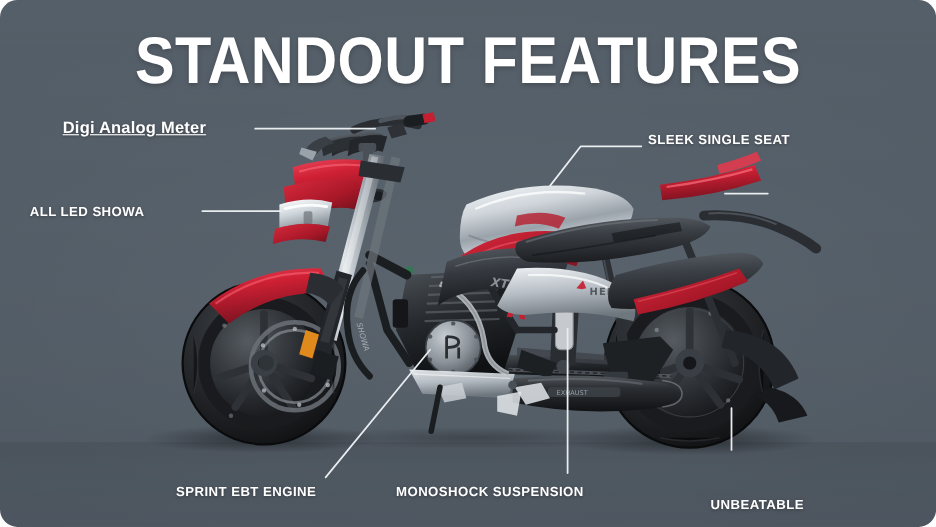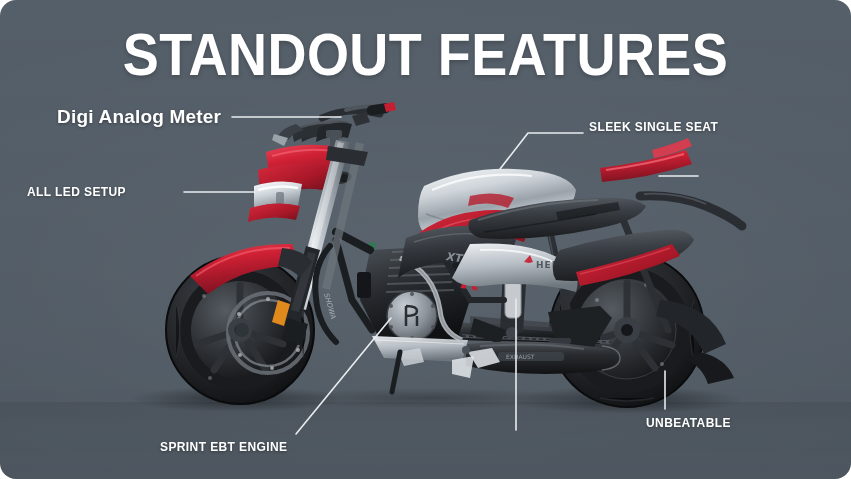--- a/index.html
+++ b/index.html
@@ -51,22 +51,22 @@
   .label{
     position:absolute;
     color:#ffffff;
     font-weight:bold;
     font-size:12px;
     line-height:19px;
     letter-spacing:0.4px;
     white-space:nowrap;
     text-shadow:0 1px 3px rgba(0,0,0,0.35);
   }
-  .label.mixed{ font-size:19px; letter-spacing:0.2px; }
-  .label.two-line{ white-space:normal; line-height:20px; }
+  .label.mixed{ font-size:15px; letter-spacing:0.2px;text-decoration:underline; }
+  .label.two-line{ white-space:normal; line-height:20px;margin-top:36px; }
 
   
   #leaders{ position:absolute; inset:0; pointer-events:none; }
 
   
   #bike{ position:absolute; left:0; top:0; width:851px; height:479px; }
 </style>
 </head>
 <body>
 
@@ -432,25 +432,26 @@
       <path d="M 391 318 L 296 434"></path>
       <path d="M 516 299 L 516 430"></path>
       <path d="M 665 371 L 665 409"></path>
     </g>
   </svg>
 
   <div class="title">STANDOUT FEATURES</div>
 
   <div class="label mixed" style="left:57px; top:107px;">Digi Analog Meter</div>
 
-  <div class="label" style="left:27px; top:183px;">ALL LED SETUP</div>
+  <div class="label" style="left:27px; top:183px;">ALL LED SHOWA</div>
 
   <div class="label" style="left:589px; top:118px;">SLEEK SINGLE SEAT</div>
 
 
   <div class="label" style="left:136px; top:438px;margin-left:24px;">SPRINT EBT ENGINE</div>
 
+  <div class="label" style="left:360px; top:438px;">MONOSHOCK SUSPENSION</div>
 
   <div class="label two-line" style="left:646px; top:413px;">
     <div>UNBEATABLE</div>
   </div>
 
 </div>
 
 </body></html>

